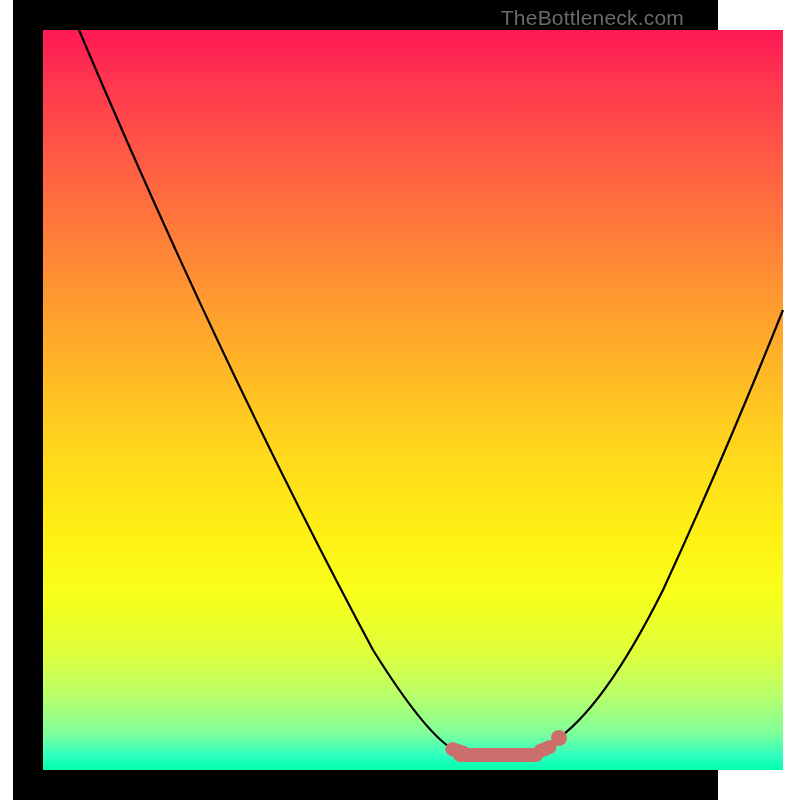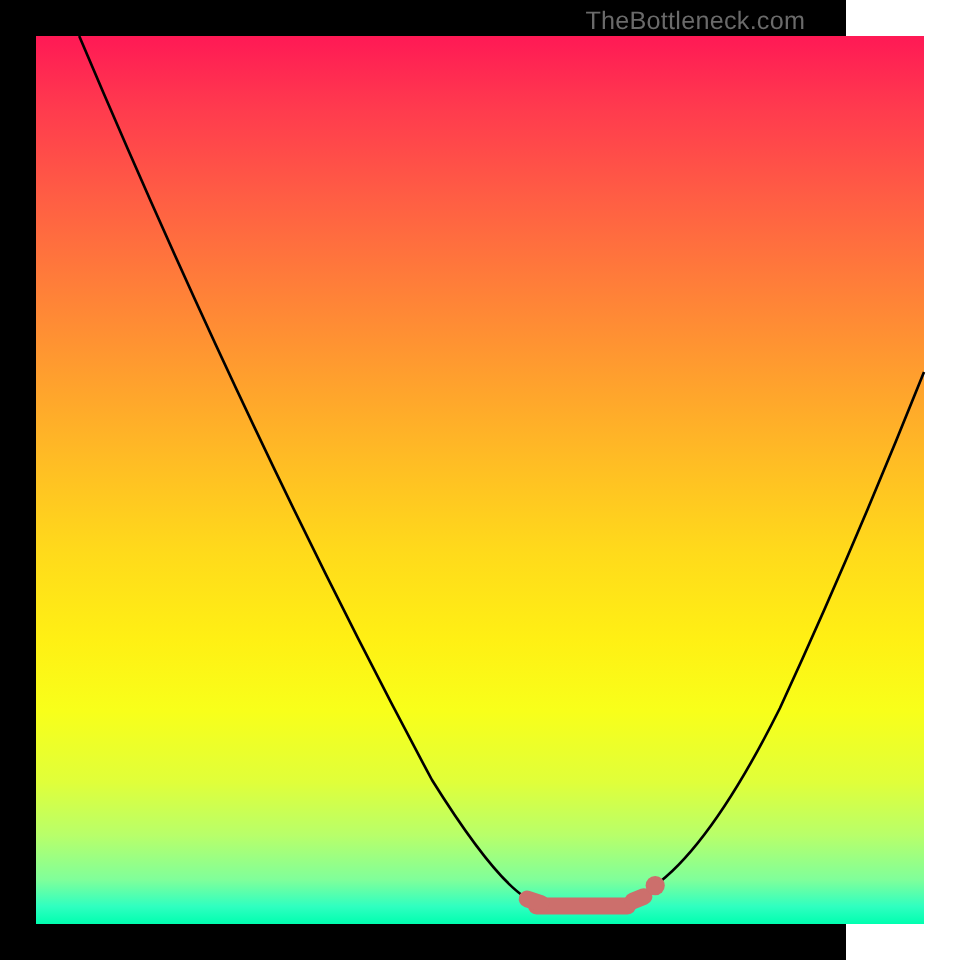--- a/index.html
+++ b/index.html
@@ -3,20 +3,21 @@
 <meta charset="utf-8">
 <style>
   * { margin: 0; padding: 0; box-sizing: border-box; }
   html, body { width: 800px; height: 800px; overflow: hidden; }
   
   .container {
     width: 705px;
     height: 800px;
     background: #000;
     position: relative;
+    margin-left: 13px;
   }
   
   .plot-area {
     position: absolute;
     left: 30px;
     top: 30px;
     width: 740px;
     height: 740px;
     background: linear-gradient(to bottom,
       #ff1955 0%,

